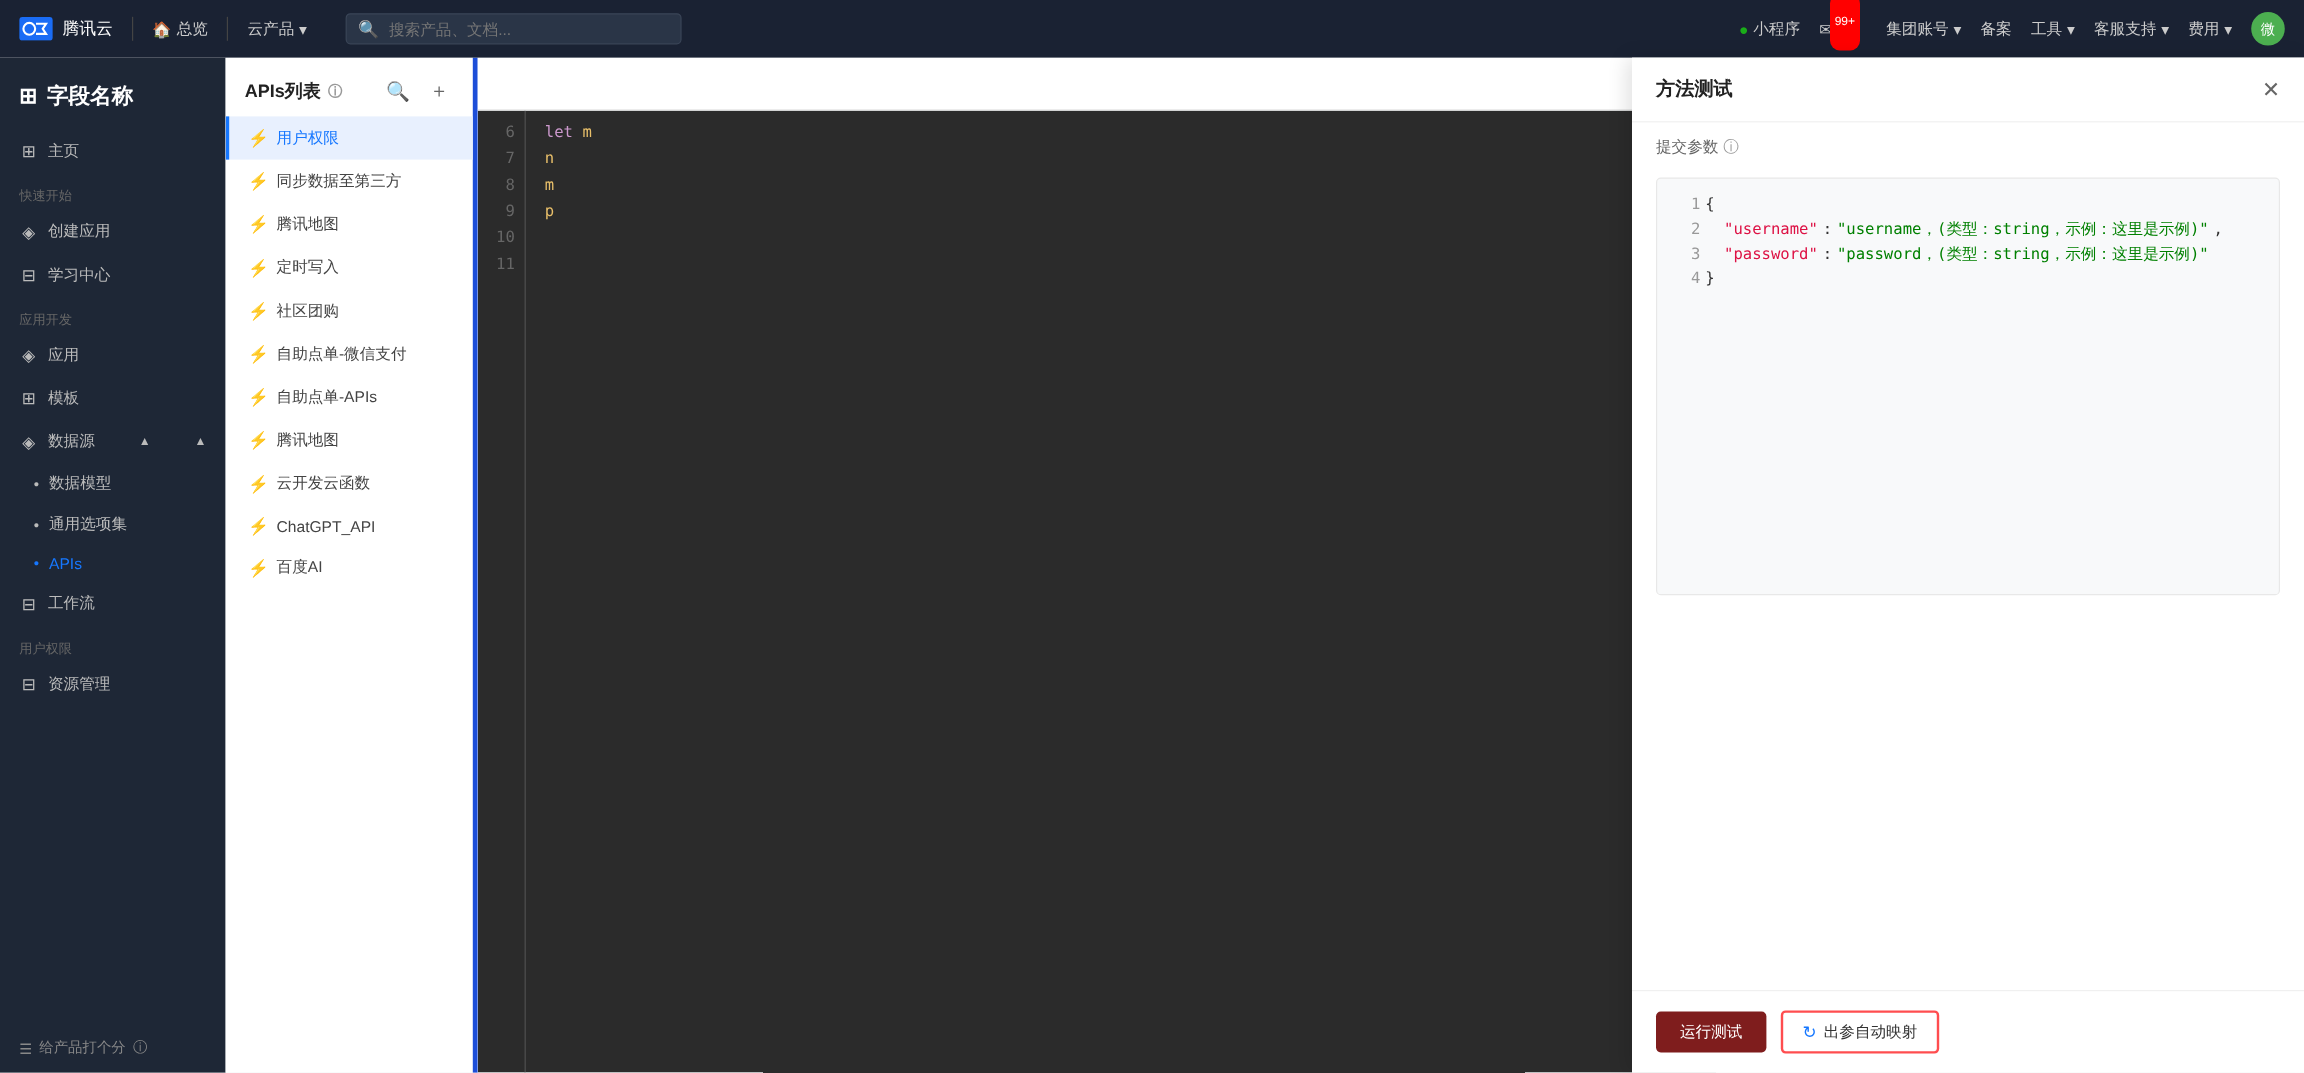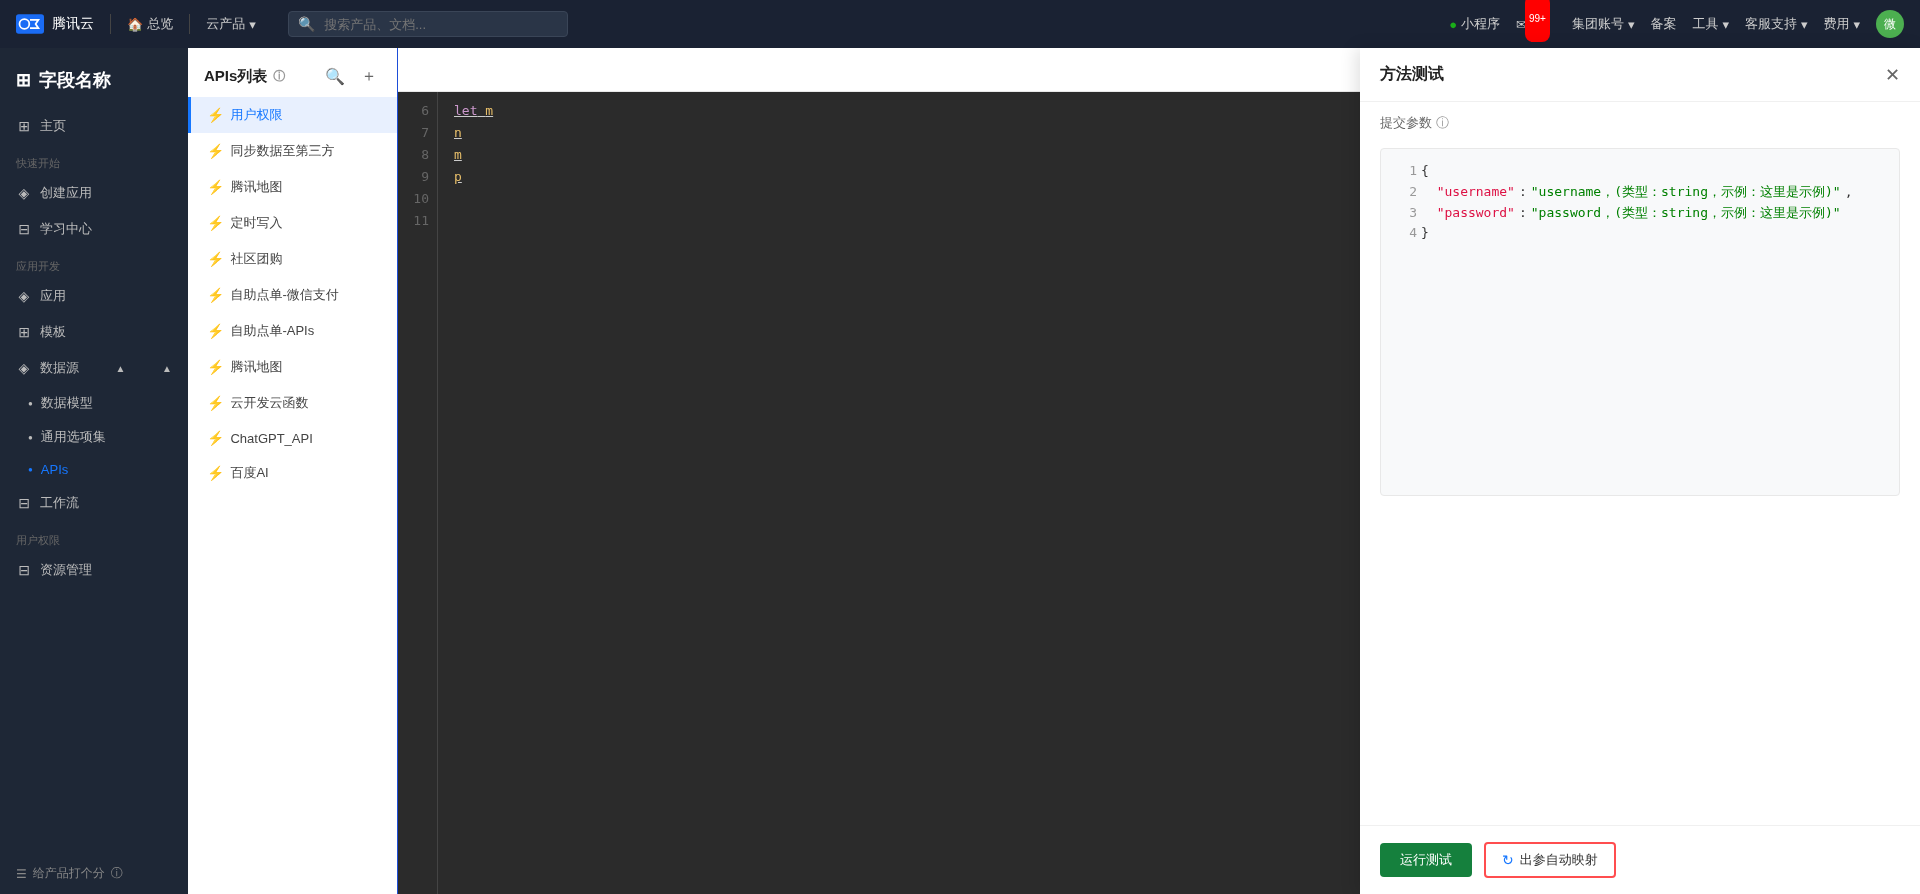--- a/index.html
+++ b/index.html
@@ -159,21 +159,21 @@
     .sidebar-item.has-arrow::after {
       content: '▲';
       font-size: 10px;
       margin-left: auto;
     }
 
     
     .secondary-sidebar {
       width: 210px;
       background: white;
-      border-right: 1px solid #1d4ed8;
+      border-right: 4px solid #1d4ed8;
       display: flex;
       flex-direction: column;
       overflow-y: auto;
     }
     .secondary-header {
       padding: 16px 16px 8px;
       display: flex;
       align-items: center;
       justify-content: space-between;
     }
@@ -271,21 +271,21 @@
     }
     .code-content {
       flex: 1;
       padding: 8px 16px;
       font-family: monospace;
       font-size: 13px;
       line-height: 22px;
       color: #ccc;
       overflow: auto;
     }
-    .code-line { white-space: nowrap; text-decoration: underline; }
+    .code-line { white-space: nowrap; }
     .code-keyword { color: #cc99cd; }
     .code-var { color: #e8bf6a; }
 
     
     .right-panel {
       width: 490px;
       background: white;
       border-left: 1px solid #e8e8e8;
       display: flex;
       flex-direction: column;
@@ -403,21 +403,21 @@
     .json-colon { color: #333; }
     .json-value { color: #008000; }
     .method-test-footer {
       padding: 16px 20px;
       border-top: 1px solid #f0f0f0;
       display: flex;
       align-items: center;
       gap: 12px;
     }
     .run-test-btn {
-      background: #15803d;
+      background: #7f1d1d;
       color: white;
       border: none;
       border-radius: 4px;
       padding: 8px 20px;
       font-size: 13px;
       cursor: pointer;
     }
     .auto-map-btn {
       display: flex;
       align-items: center;

